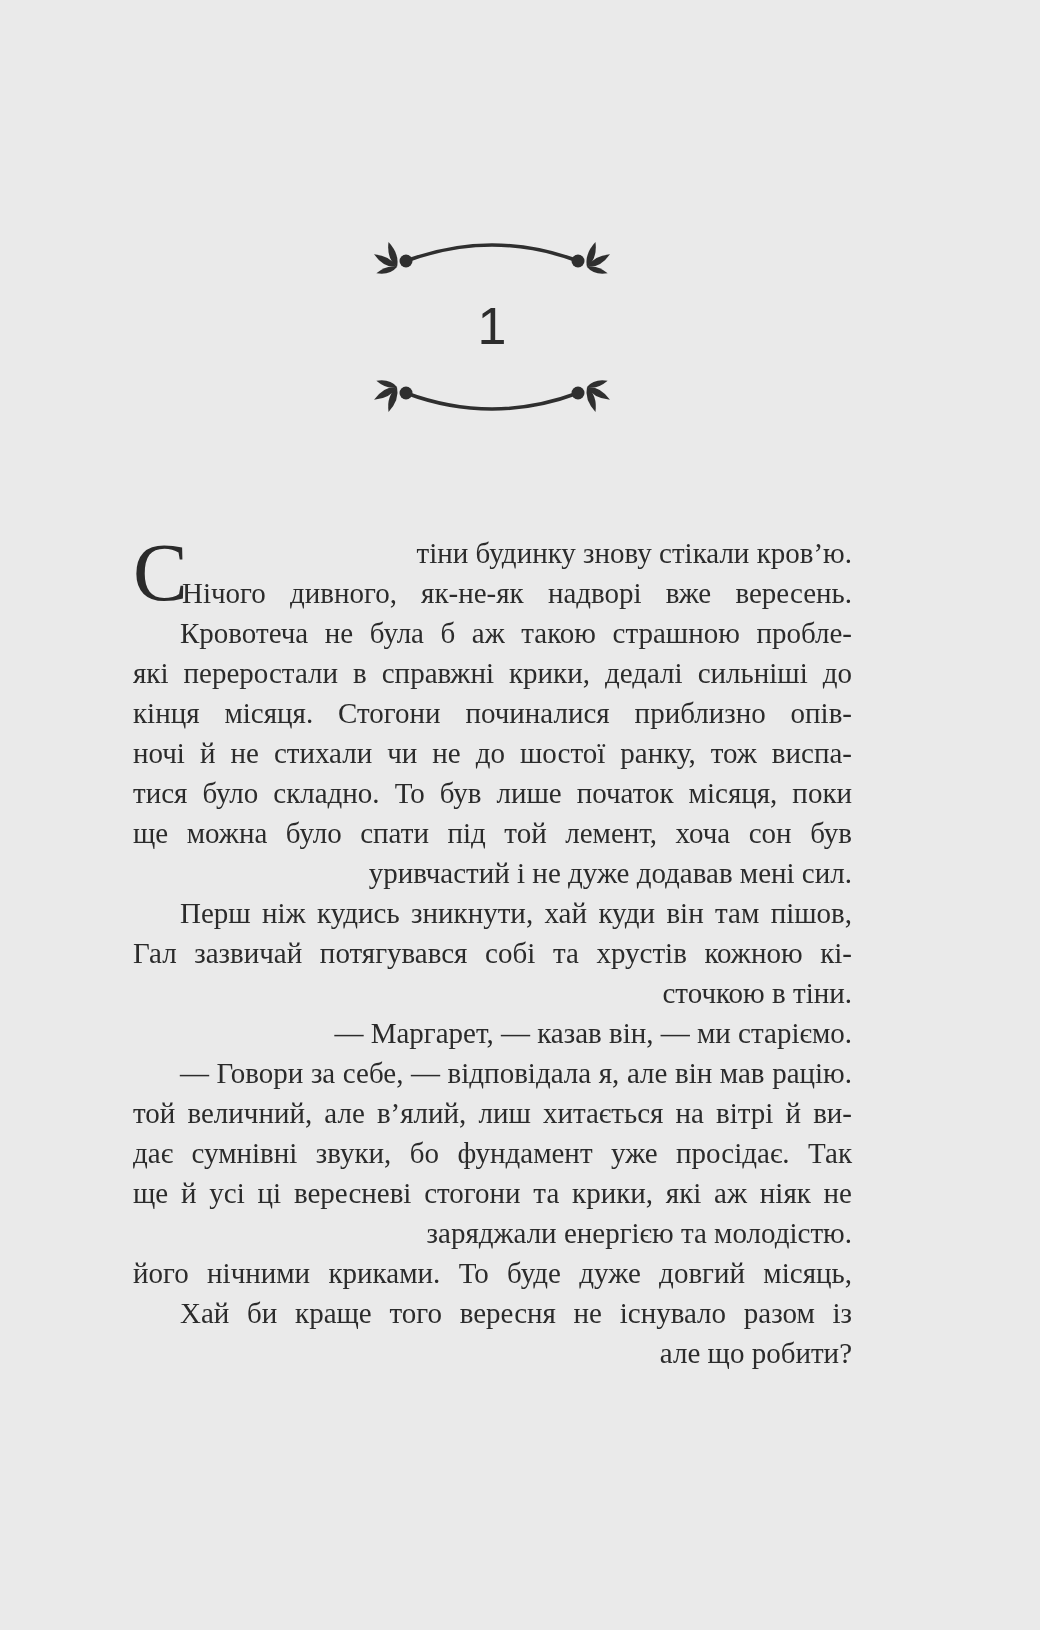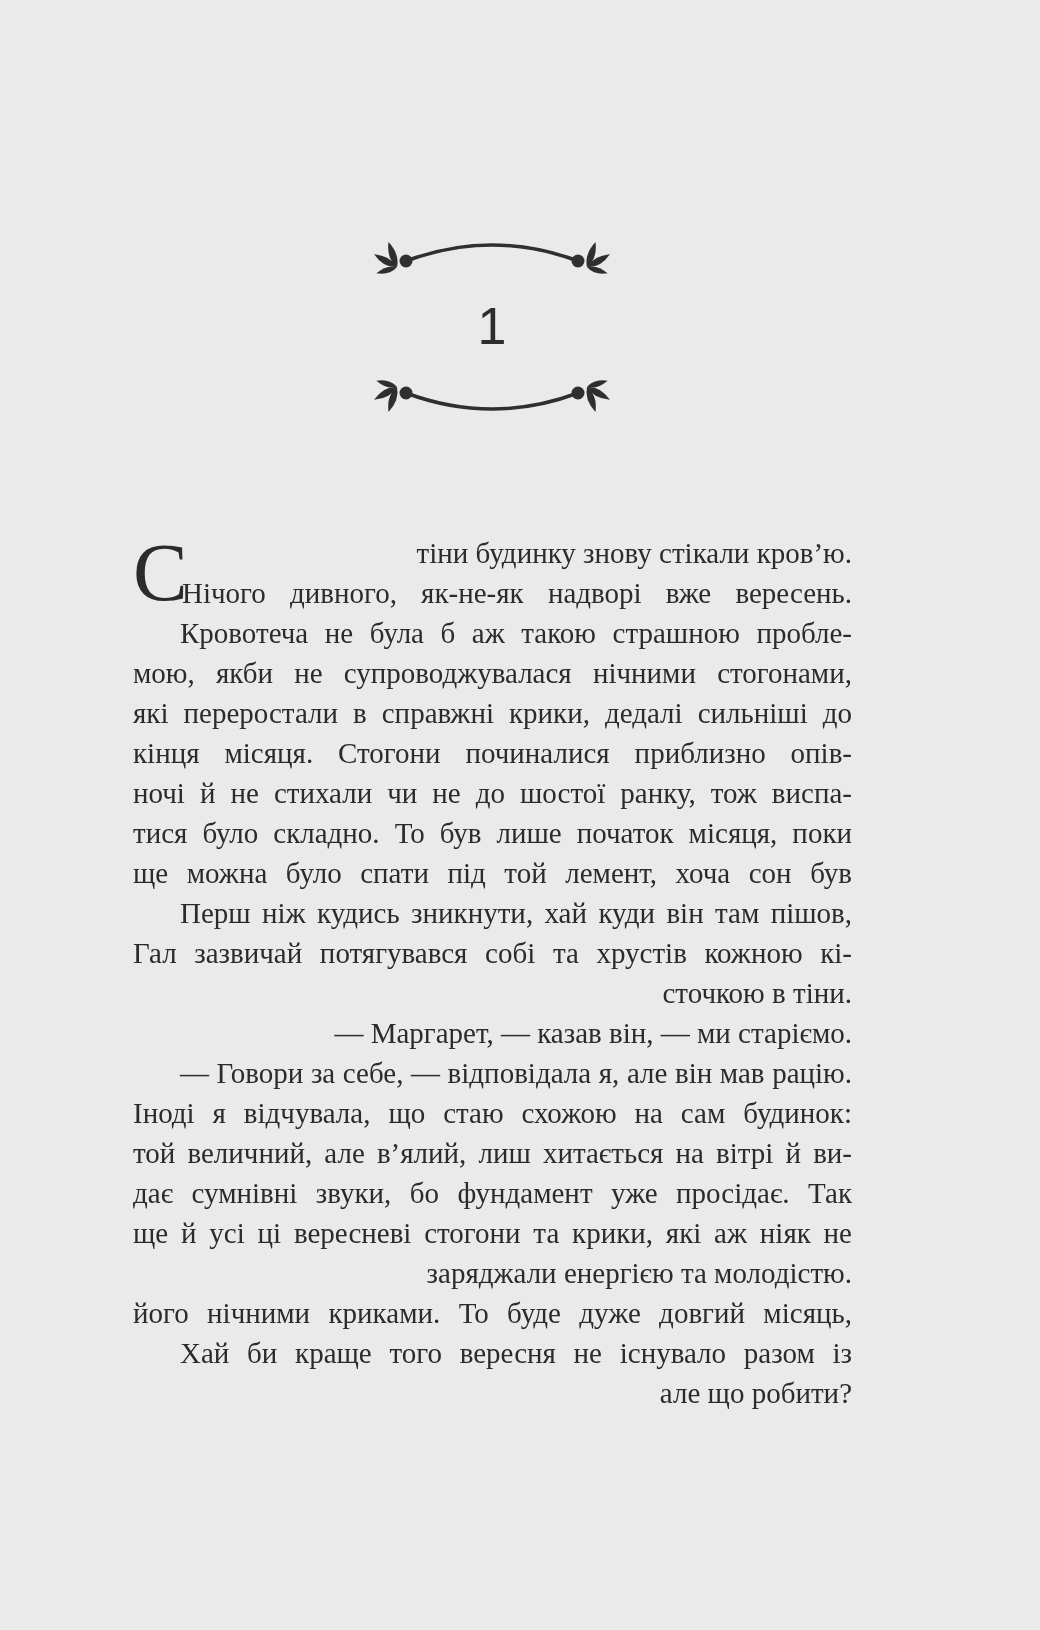--- a/index.html
+++ b/index.html
@@ -97,32 +97,31 @@
 
     <div class="opening">
       <div class="dropcap">С</div>
       <div class="opening-lines">
         <div class="line end">тіни будинку знову стікали кров’ю.</div>
         <div class="line full">Нічого дивного, як-не-як надворі вже вересень.</div>
       </div>
     </div>
 
     <div class="line full indent">Кровотеча не була б аж такою страшною пробле-</div>
-    <div class="line full">мою, якби не супроводжувалася нічними стогонами,</div>
     <div class="line full">які переростали в справжні крики, дедалі сильніші до</div>
     <div class="line full">кінця місяця. Стогони починалися приблизно опів-</div>
     <div class="line full">ночі й не стихали чи не до шостої ранку, тож виспа-</div>
     <div class="line full">тися було складно. То був лише початок місяця, поки</div>
     <div class="line full">ще можна було спати під той лемент, хоча сон був</div>
+    <div class="line end">уривчастий і не дуже додавав мені сил.</div>
     <div class="line full indent">Перш ніж кудись зникнути, хай куди він там пішов,</div>
     <div class="line full">Гал зазвичай потягувався собі та хрустів кожною кі-</div>
     <div class="line end">сточкою в тіни.</div>
     <div class="line end indent">— Маргарет, — казав він, — ми старіємо.</div>
     <div class="line full indent">— Говори за себе, — відповідала я, але він мав рацію.</div>
-    <div class="line full">Іноді я відчувала, що стаю схожою на сам будинок:</div>
     <div class="line full">той величний, але в’ялий, лиш хитається на вітрі й ви-</div>
     <div class="line full">дає сумнівні звуки, бо фундамент уже просідає. Так</div>
     <div class="line full">ще й усі ці вересневі стогони та крики, які аж ніяк не</div>
     <div class="line end">заряджали енергією та молодістю.</div>
     <div class="line full">його нічними криками. То буде дуже довгий місяць,</div>
     <div class="line full indent">Хай би краще того вересня не існувало разом із</div>
     <div class="line end">але що робити?</div>
 
   </div>
 </div>

